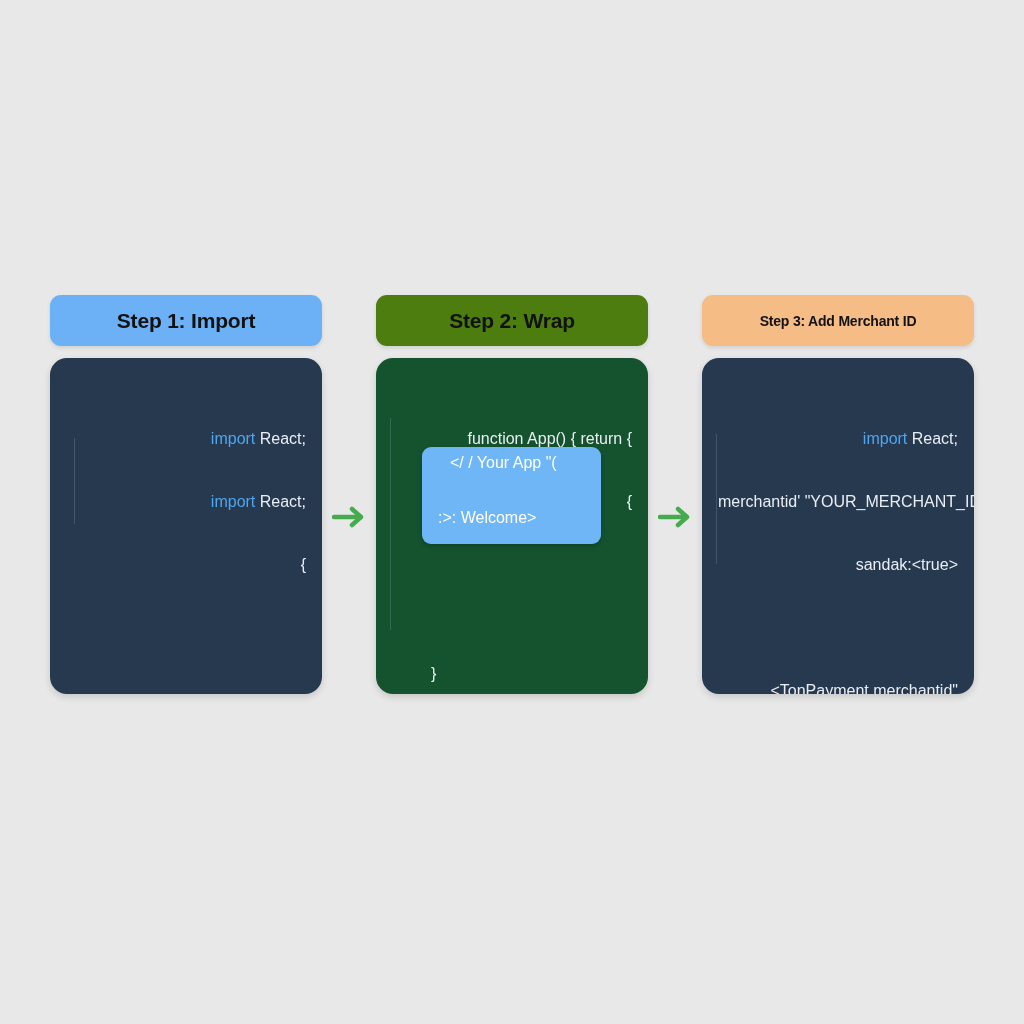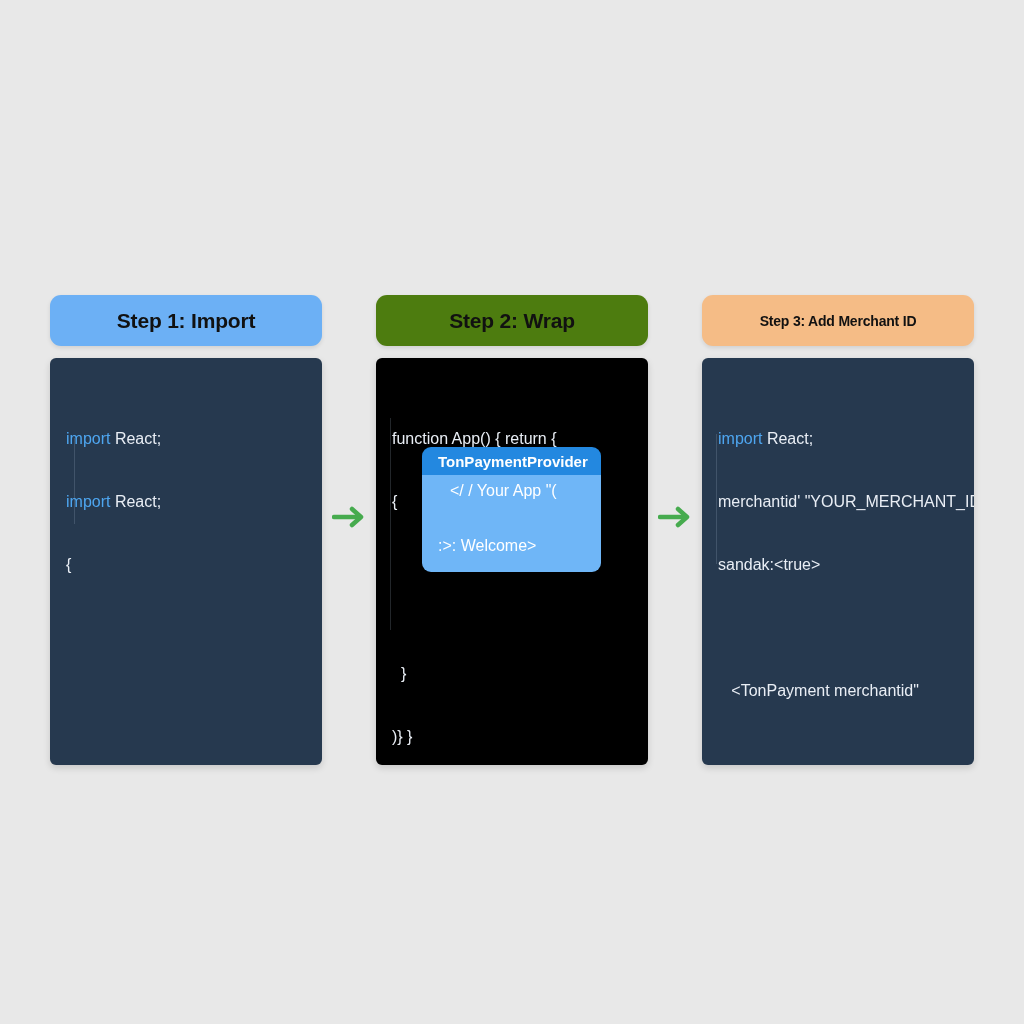--- a/index.html
+++ b/index.html
@@ -48,28 +48,29 @@
     letter-spacing: -0.2px;
     box-shadow: 0 2px 4px rgba(0,0,0,0.10);
     text-align: center;
     white-space: nowrap;
   }
   .badge.wide {
     font-size: 14px;
   }
   .code-card {
     margin-top: 12px;
-    height: 407px;
+    height: 336px;
     background: #26394f;
-    border-radius: 6px;
+    border-radius: 17px;
     box-shadow: 0 3px 7px rgba(0,0,0,0.14);
     position: relative;
     overflow: hidden;
     padding: 28px 16px 16px 16px;
     box-sizing: border-box;
+    text-align: right;
   }
   .guide {
     position: absolute;
     width: 1px;
     background: rgba(190,210,235,0.18);
   }
   .code {
     position: relative;
     font-family: "Liberation Sans", sans-serif;
     font-size: 16px;
@@ -156,31 +157,28 @@
       <svg class="arrow" width="34" height="24" viewBox="0 0 34 24">
         <path d="M2 12 H24" stroke="#46ab4e" stroke-width="4.5" stroke-linecap="round" fill="none"></path>
         <path d="M20 4 L29 12 L20 20" stroke="#46ab4e" stroke-width="4.5" stroke-linecap="round" stroke-linejoin="round" fill="none"></path>
       </svg>
     </div>
 
     <div class="step">
       <div class="badge" style="background: #4d7c0f;">
         <span>Step 2: Wrap</span>
       </div>
-      <div class="code-card" style="background: #000000;">
+      <div class="code-card" style="background: #14532d;">
         <div class="guide" style="left:14px; top:60px; height:212px;"></div>
         <div class="code">
           <span class="ln"><span>function App() { return {</span></span>
           <span class="ln"><span>{</span></span>
         </div>
 
         <div class="provider-box" style="left:46px; top:89px; width:179px;">
-          <div class="provider-head" style="background: rgb(35, 136, 224);">
-            <span>TonPaymentProvider</span>
-          </div>
           <div class="provider-body" style="background: rgb(111, 182, 247);">
             <span class="pl" style="left:28px; top:7px;">&lt;/ / Your App "(</span>
             <span class="pl" style="left:16px; top:62px;">:&gt;: Welcome&gt;</span>
           </div>
         </div>
 
         <div class="code" style="position:absolute; left:16px; top:263px;">
           <span class="ln"><span>  }</span></span>
           <span class="ln"><span>)} }</span></span>
           

